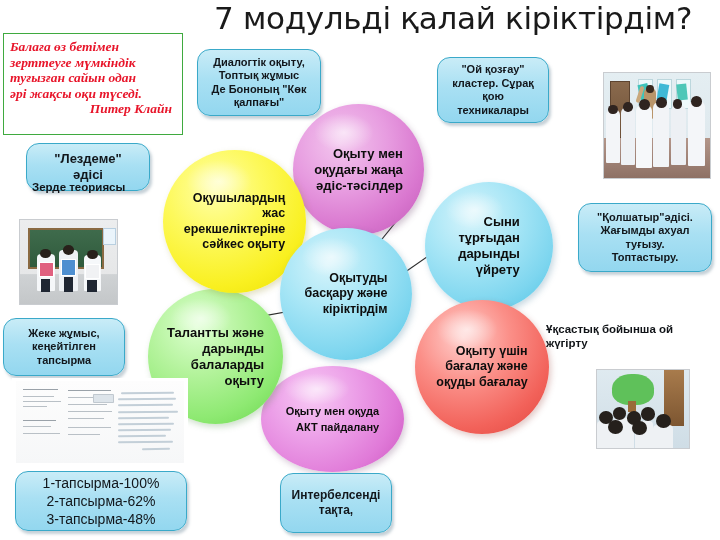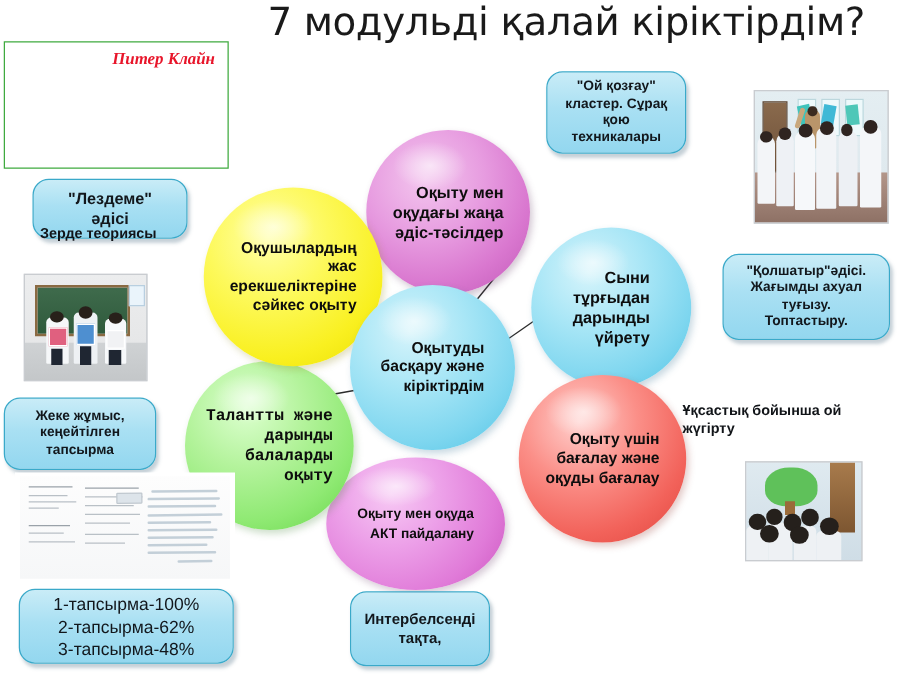--- a/index.html
+++ b/index.html
@@ -141,21 +141,20 @@
     left: 280px; top: 228px; width: 132px; height: 132px;
     font-size: 12.5px; line-height: 15.5px;
     background: radial-gradient(circle at 36% 28%, #d6f4fb 0%, #a8e6f6 36%, #7ed6ef 70%, #50c3e4 100%);
     box-shadow: 2px 3px 6px rgba(60,120,150,0.28);
   }
   #sphere-talented {
     left: 148px; top: 289px; width: 135px; height: 135px;
     font-size: 13px; line-height: 16px;
     background: radial-gradient(circle at 36% 28%, #dcffcf 0%, #b4f39c 36%, #8ee972 70%, #66d449 100%);
     box-shadow: 2px 3px 6px rgba(80,140,70,0.28);
-    font-family: Liberation Mono, monospace;
   }
   #sphere-assessment {
     left: 415px; top: 300px; width: 134px; height: 134px;
     font-size: 12.5px; line-height: 15.5px;
     background: radial-gradient(circle at 36% 28%, #ffd0cd 0%, #fb8f88 36%, #f2625a 70%, #df443c 100%);
     box-shadow: 2px 3px 6px rgba(150,60,55,0.28);
   }
   #sphere-ict {
     left: 261px; top: 366px; width: 143px; height: 106px;
     font-size: 11px; line-height: 16px;
@@ -288,20 +287,24 @@
   #connectors { position: absolute; left:0; top:0; width:720px; height:540px; pointer-events:none; }
 </style>
 </head>
 <body>
 
 <div id="slide">
 
   <div id="slide-title">7 модульді қалай кіріктірдім?</div>
 
   <div id="quote-box">
+    <p id="quote-text">Балаға өз бетімен
+зерттеуге мүмкіндік
+туғызған сайын одан
+әрі жақсы оқи түседі.</p>
     <p id="quote-author">Питер Клайн</p>
   </div>
 
   <svg id="connectors" viewBox="0 0 720 540" xmlns="http://www.w3.org/2000/svg">
     <line x1="293" y1="258" x2="348" y2="292" stroke="#2b2b2b" stroke-width="1.1"></line>
     <line x1="404" y1="212" x2="352" y2="276" stroke="#2b2b2b" stroke-width="1.1"></line>
     <line x1="447" y1="243" x2="388" y2="284" stroke="#2b2b2b" stroke-width="1.1"></line>
     <line x1="252" y1="318" x2="330" y2="304" stroke="#2b2b2b" stroke-width="1.1"></line>
   </svg>
 
@@ -342,20 +345,24 @@
 ерекшеліктеріне
 сәйкес оқыту</span>
   </div>
 
   <div class="sphere" id="sphere-management">
     <span>Оқытуды
 басқару және
 кіріктірдім</span>
   </div>
 
+  <div class="callout" id="callout-dialogic" style="left:197px; top:49px; width:124px; height:67px;">Диалогтік оқыту,
+Топтық жұмыс
+Де Бононың "Көк
+қалпағы"</div>
 
   <div class="callout" id="callout-brainstorm" style="left:437px; top:57px; width:112px; height:66px;">"Ой қозғау"
 кластер. Сұрақ
 қою
 техникалары</div>
 
   <div class="callout" id="callout-umbrella" style="left:578px; top:203px; width:134px; height:69px;">"Қолшатыр"әдісі.
 Жағымды ахуал
 туғызу.
 Топтастыру.</div>

